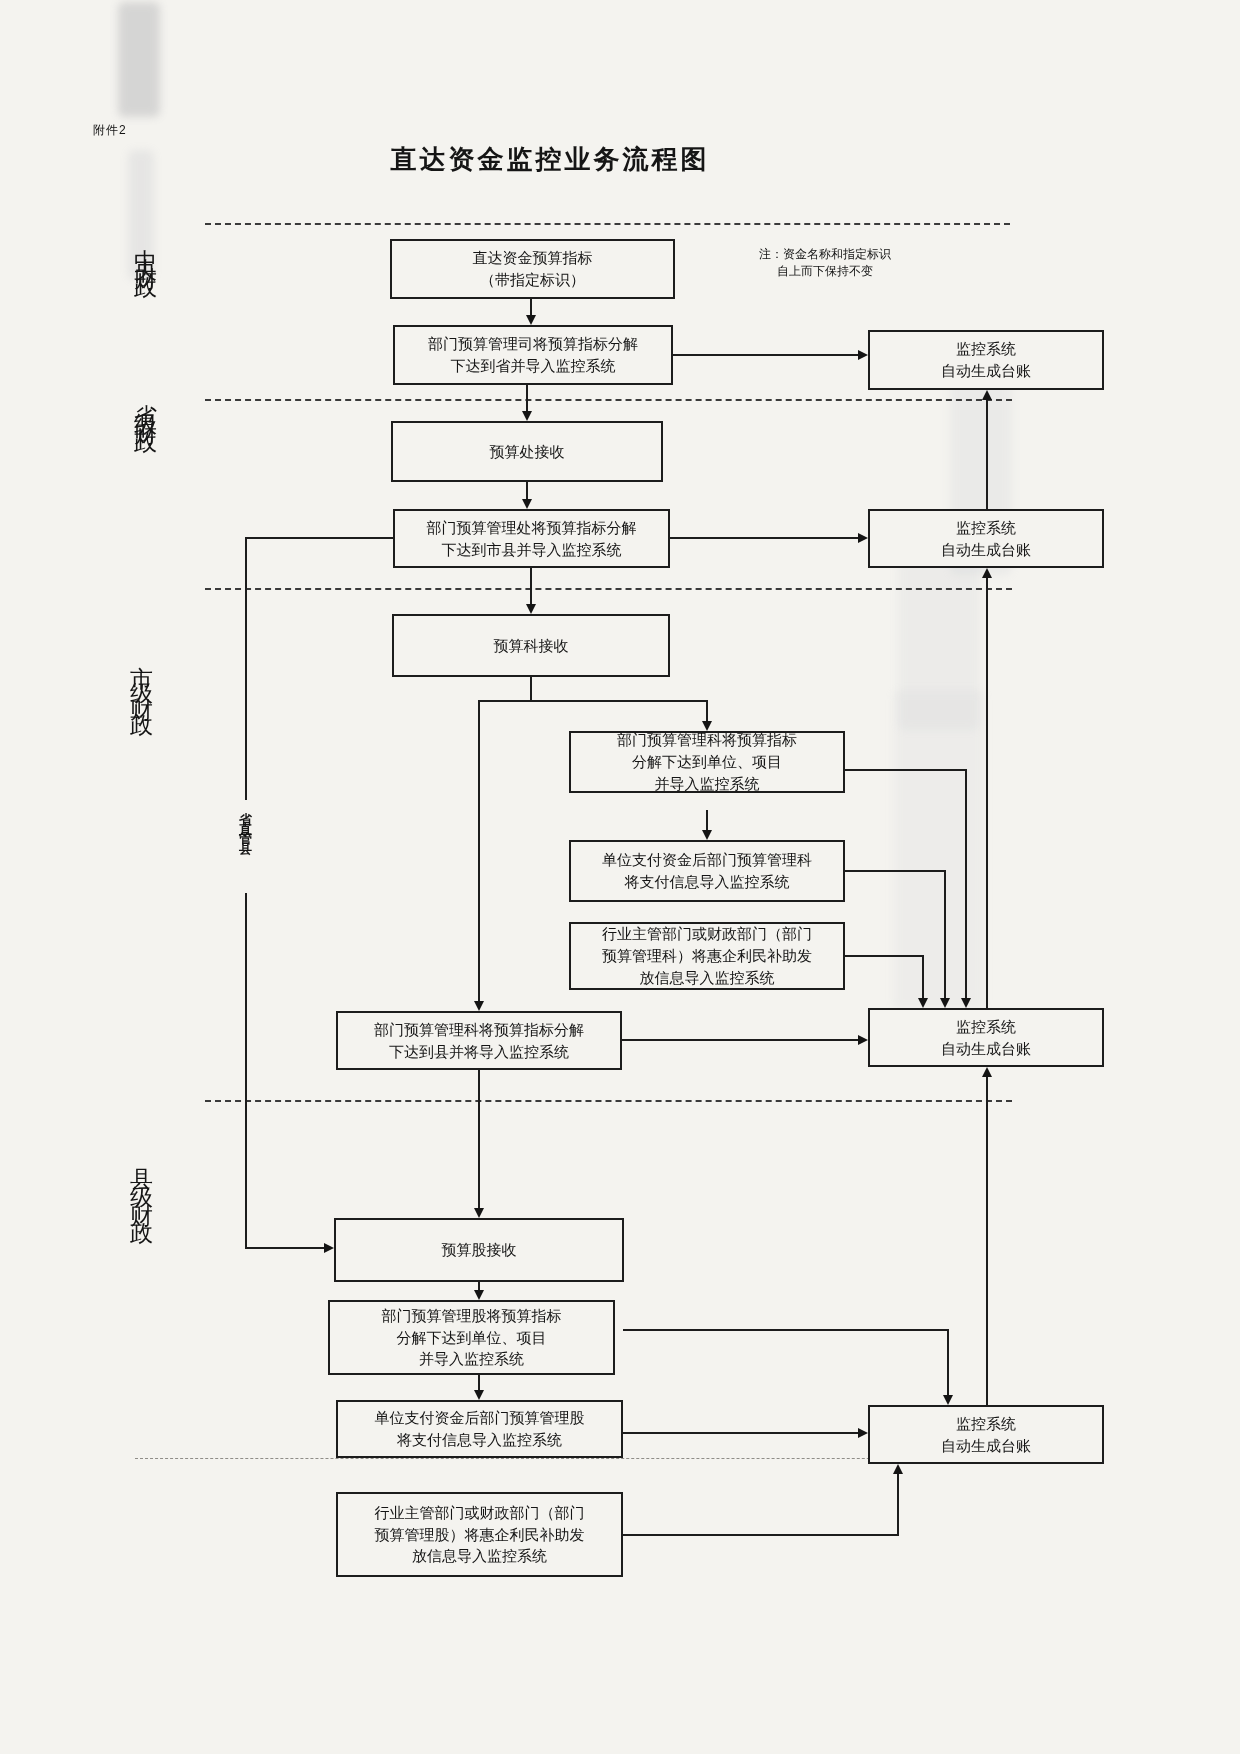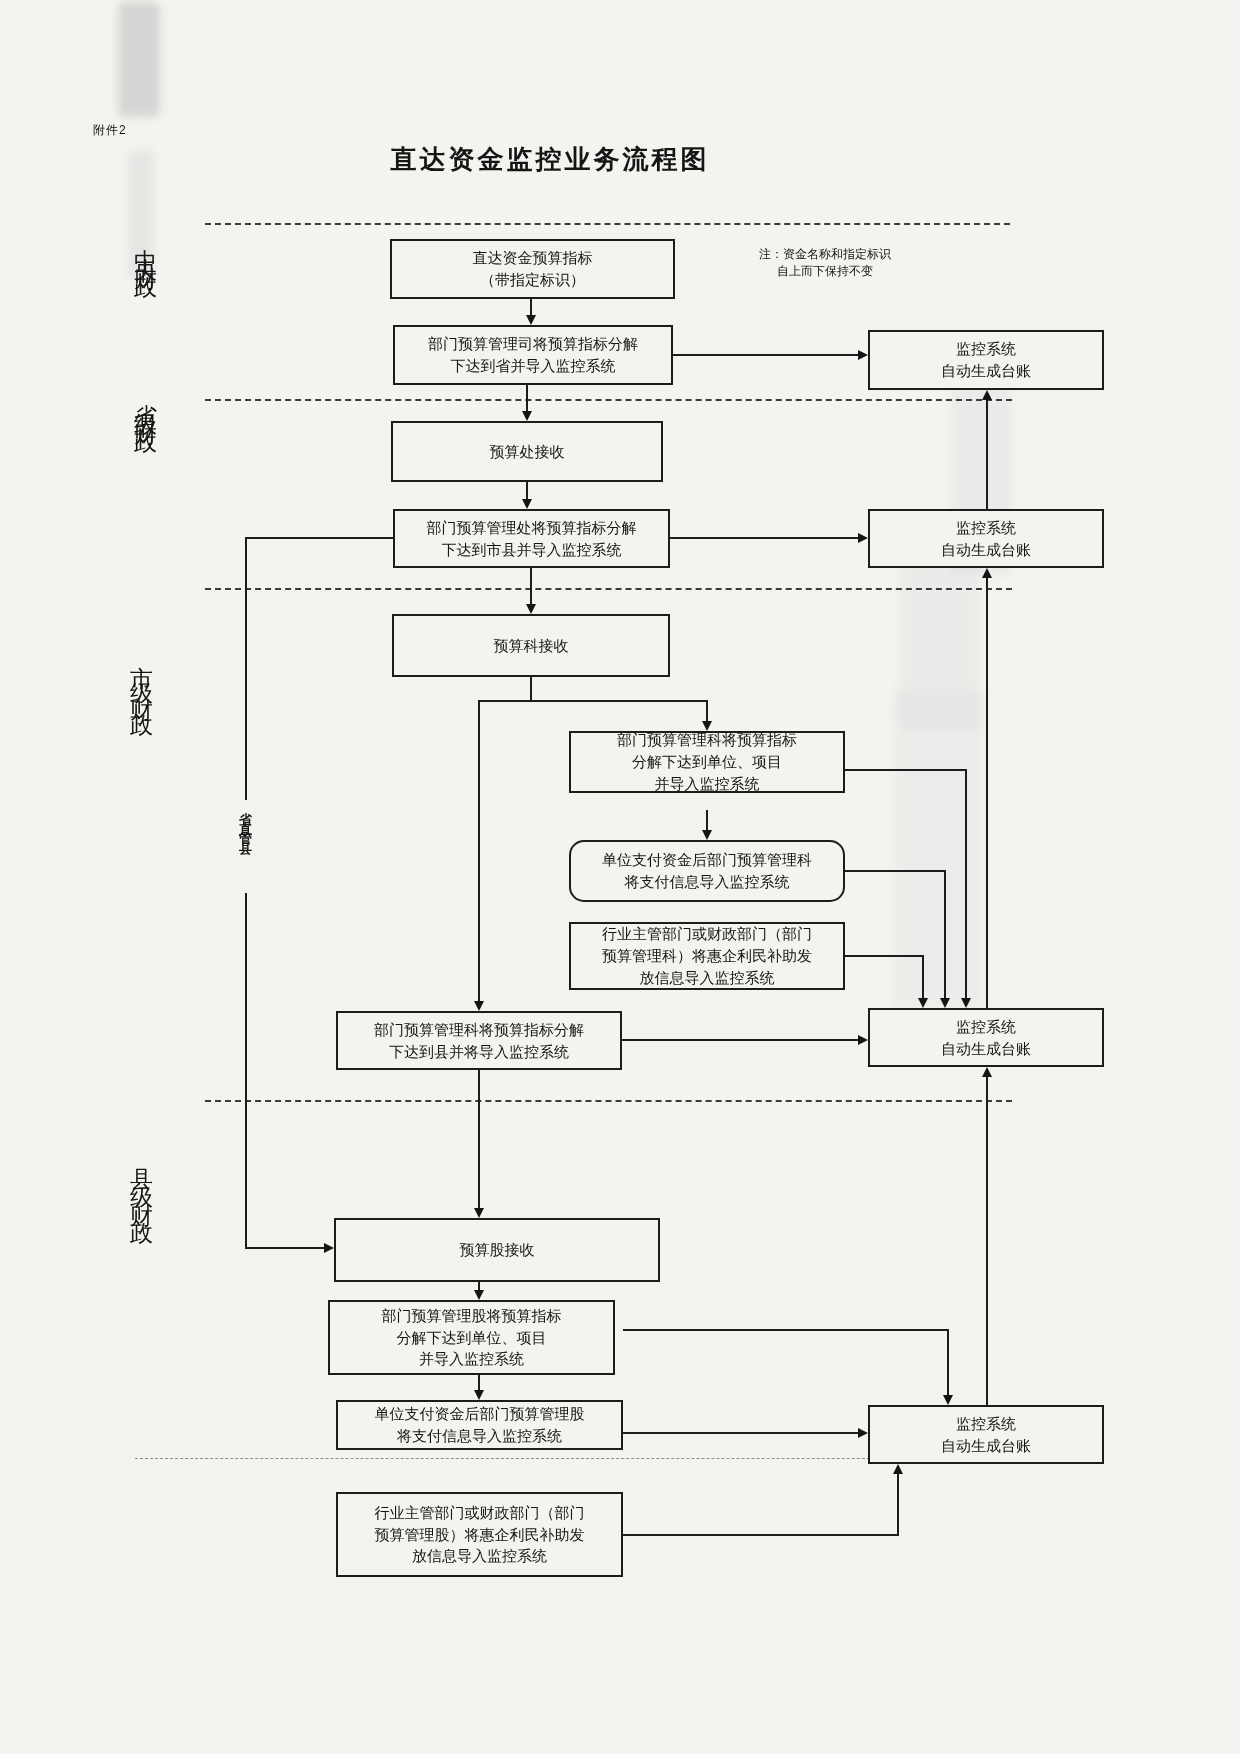--- a/index.html
+++ b/index.html
@@ -72,32 +72,32 @@
 （带指定标识）</div>
   <div class="box" style="left:393px;top:325px;width:280px;height:60px;">部门预算管理司将预算指标分解
 下达到省并导入监控系统</div>
   <div class="box" style="left:391px;top:421px;width:272px;height:61px;">预算处接收</div>
   <div class="box" style="left:393px;top:509px;width:277px;height:59px;">部门预算管理处将预算指标分解
 下达到市县并导入监控系统</div>
   <div class="box" style="left:392px;top:614px;width:278px;height:63px;">预算科接收</div>
   <div class="box" style="left:569px;top:731px;width:276px;height:62px;">部门预算管理科将预算指标
 分解下达到单位、项目
 并导入监控系统</div>
-  <div class="box" style="left:569px;top:840px;width:276px;height:62px;border-radius:15px;">单位支付资金后部门预算管理科
+  <div class="box" style="left:569px;top:840px;width:276px;height:62px;">单位支付资金后部门预算管理科
 将支付信息导入监控系统</div>
   <div class="box" style="left:569px;top:922px;width:276px;height:68px;">行业主管部门或财政部门（部门
 预算管理科）将惠企利民补助发
 放信息导入监控系统</div>
   <div class="box" style="left:336px;top:1011px;width:286px;height:59px;">部门预算管理科将预算指标分解
 下达到县并将导入监控系统</div>
-  <div class="box" style="left:334px;top:1218px;width:326px;height:64px;">预算股接收</div>
+  <div class="box" style="left:334px;top:1218px;width:290px;height:64px;">预算股接收</div>
   <div class="box" style="left:328px;top:1300px;width:287px;height:75px;">部门预算管理股将预算指标
 分解下达到单位、项目
 并导入监控系统</div>
-  <div class="box" style="left:336px;top:1400px;width:287px;height:50px;">单位支付资金后部门预算管理股
+  <div class="box" style="left:336px;top:1400px;width:287px;height:58px;">单位支付资金后部门预算管理股
 将支付信息导入监控系统</div>
   <div class="box" style="left:336px;top:1492px;width:287px;height:85px;">行业主管部门或财政部门（部门
 预算管理股）将惠企利民补助发
 放信息导入监控系统</div>
   <div class="box" style="left:868px;top:330px;width:236px;height:60px;">监控系统
 自动生成台账</div>
   <div class="box" style="left:868px;top:509px;width:236px;height:59px;">监控系统
 自动生成台账</div>
   <div class="box" style="left:868px;top:1008px;width:236px;height:59px;">监控系统
 自动生成台账</div>

